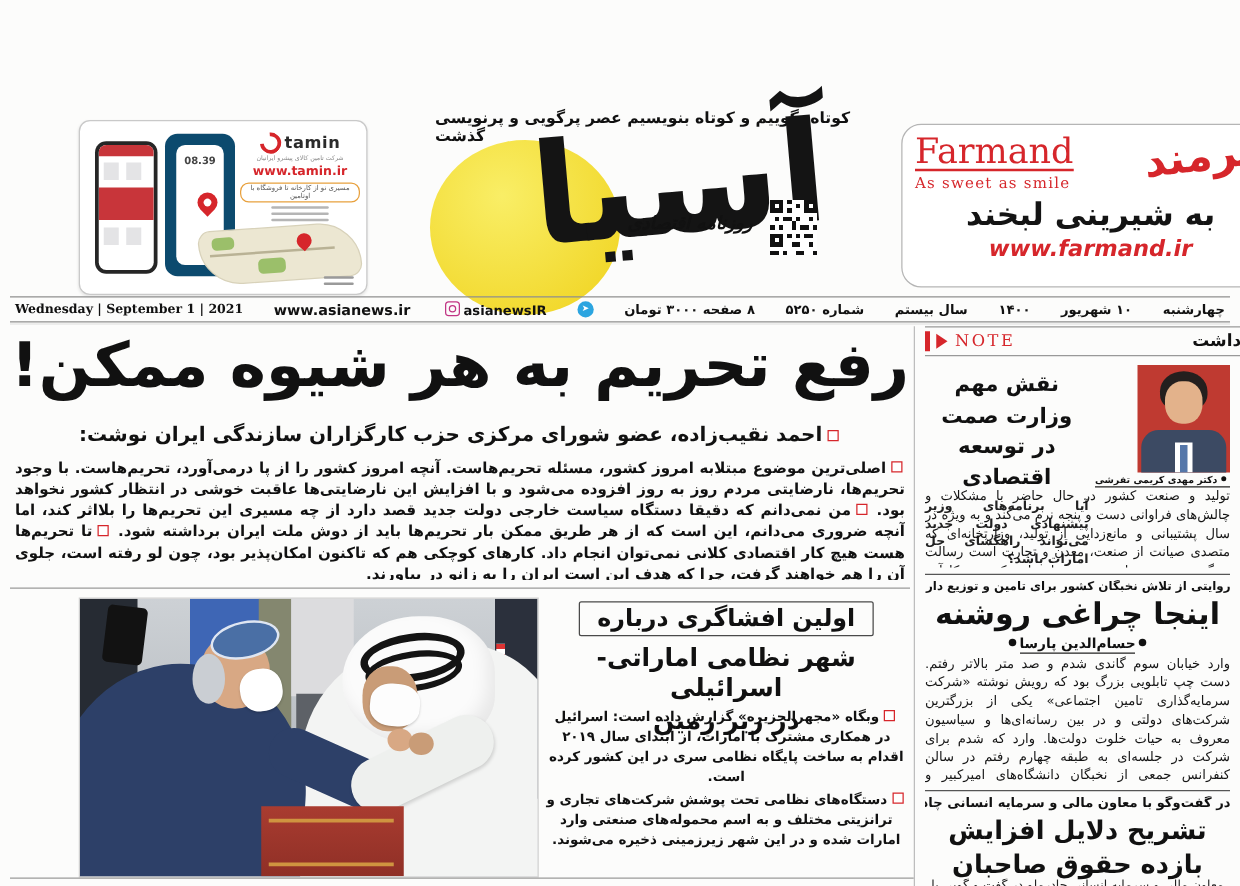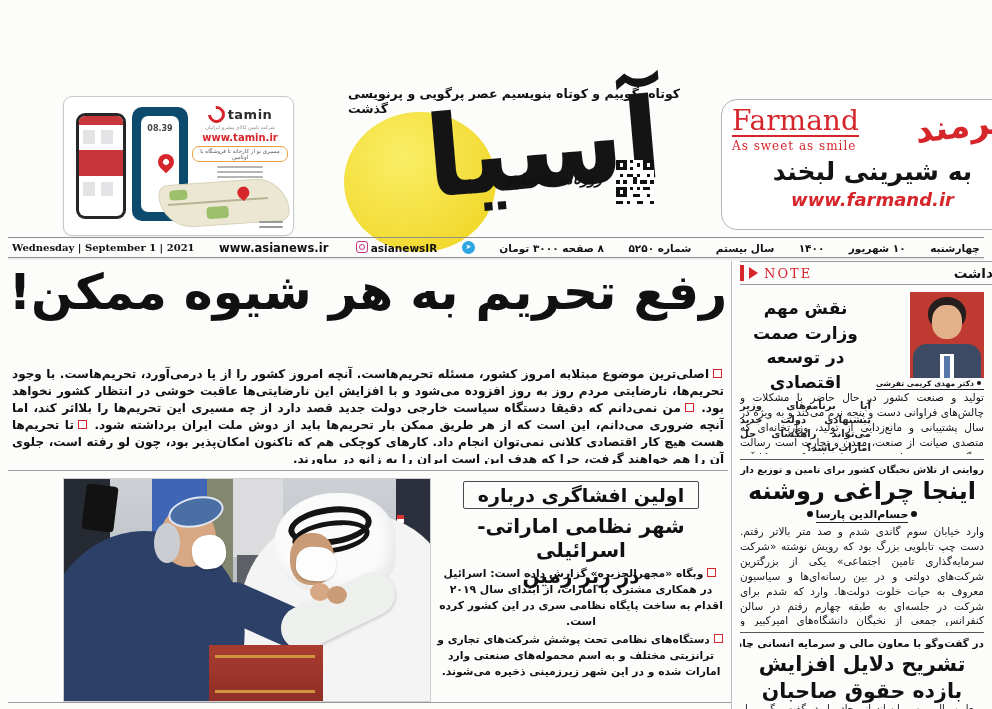--- a/index.html
+++ b/index.html
@@ -250,20 +250,23 @@
     <span class="tg">➤</span>
     <span class="rtl">۸ صفحه ۳۰۰۰ تومان</span>
     <span class="rtl">شماره ۵۲۵۰</span>
     <span class="rtl">سال بیستم</span>
     <span class="rtl">۱۴۰۰</span>
     <span class="rtl">۱۰ شهریور</span>
     <span class="rtl">چهارشنبه</span>
   </div>
 
   <div class="abs headline rtl">رفع تحریم به هر شیوه ممکن!</div>
+  <div class="abs subhead rtl">
+    <span class="rsq"></span><span>احمد نقیب‌زاده، عضو شورای مرکزی حزب کارگزاران سازندگی ایران نوشت:</span>
+  </div>
   <div class="abs leadbody rtl">
     <span class="rsq"></span><span>اصلی‌ترین موضوع مبتلابه امروز کشور، مسئله تحریم‌هاست. آنچه امروز کشور را از پا درمی‌آورد، تحریم‌هاست. با وجود تحریم‌ها، نارضایتی مردم روز به روز افزوده می‌شود و با افزایش این نارضایتی‌ها عاقبت خوشی در انتظار کشور نخواهد بود.</span>
     <span class="rsq"></span><span>من نمی‌دانم که دقیقا دستگاه سیاست خارجی دولت جدید قصد دارد از چه مسیری این تحریم‌ها را بلااثر کند، اما آنچه ضروری می‌دانم، این است که از هر طریق ممکن بار تحریم‌ها باید از دوش ملت ایران برداشته شود.</span>
     <span class="rsq"></span><span>تا تحریم‌ها هست هیچ کار اقتصادی کلانی نمی‌توان انجام داد. کارهای کوچکی هم که تاکنون امکان‌پذیر بود، چون لو رفته است، جلوی آن را هم خواهند گرفت، چرا که هدف این است ایران را به زانو در بیاورند.</span>
   </div>
   <div class="abs hr" style="left:8px;top:470px;width:720px;"></div>
 
   <div class="abs photo">
     <div class="p-bgsuit"></div>
     <div class="p-bag"></div>

